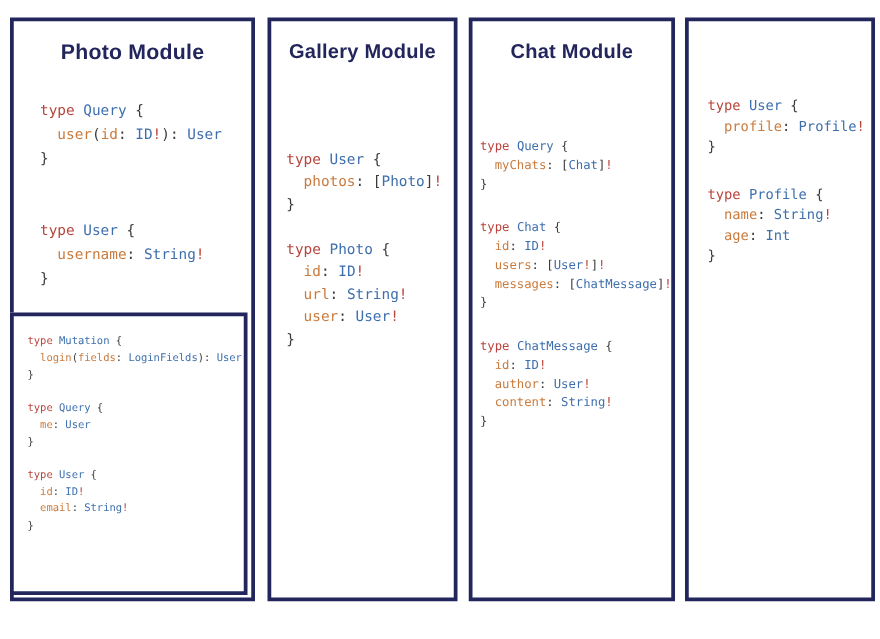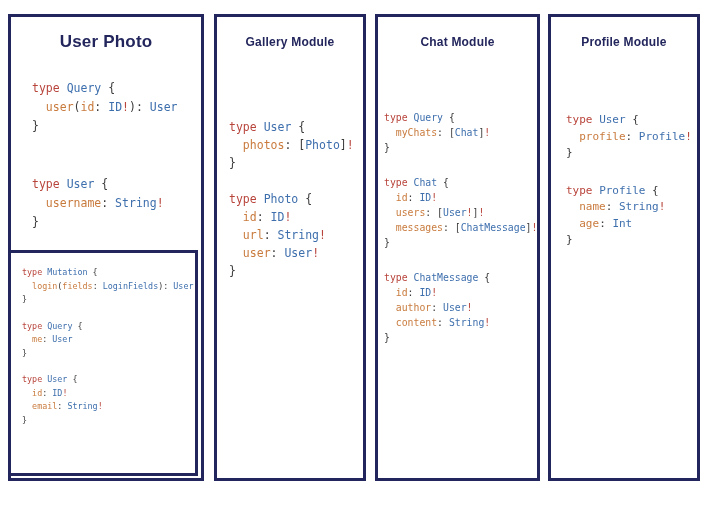--- a/index.html
+++ b/index.html
@@ -9,21 +9,21 @@
   }
   .panel{
     position:absolute;top:14px;height:467px;background:#ffffff;
     border:3px solid var(--navy,#23265c);box-sizing:border-box;
   }
   .panel-user{left:8px;width:196px;}
   .panel-gallery{left:214px;width:152px;}
   .panel-chat{left:375px;width:165px;}
   .panel-profile{left:548px;width:152px;}
   .panel-title{
-    margin:15px 2px 0;text-align:center;font-weight:700;font-size:12px;
+    margin:15px 2px 0;text-align:center;font-weight:700;font-size:16px;
     color:var(--navy,#23265c);letter-spacing:.2px;line-height:20px;
   }
   .panel-user .panel-title{font-size:17px;}
   .code{
     font-family:"DejaVu Sans Mono","Liberation Mono",monospace;
     white-space:pre;color:#3b3b3b;
   }
   .code-line{white-space:pre;}
   .panel-user > .code{margin:27px 0 0 21px;font-size:11.5px;line-height:19px;}
   .panel-user > .code .code-block{margin-bottom:39px;}
@@ -40,35 +40,34 @@
   .subpanel .panel-title{font-size:14px;margin-top:12px;}
   .subpanel .code{margin:13px 0 0 11px;font-size:8.4px;line-height:13.5px;}
   .subpanel .code-block{margin-bottom:13px;}
 </style>
 </head>
 <body>
 
 <div class="canvas">
 
   <section class="panel panel-user">
-    <h2 class="panel-title">User Photo</h2>
+    <h2 class="panel-title">Photo Module</h2>
     <div class="code"><div class="code-block"><div class="code-line"><span class="tok-kw" style="color: rgb(184, 69, 60);">type </span><span class="tok-ty" style="color: rgb(62, 111, 173);">Query</span><span class="tok-pn" style="color: rgb(59, 59, 59);"> {</span></div><div class="code-line"><span class="tok-pn" style="color: rgb(59, 59, 59);">  </span><span class="tok-fld" style="color: rgb(201, 123, 62);">user</span><span class="tok-pn" style="color: rgb(59, 59, 59);">(</span><span class="tok-fld" style="color: rgb(201, 123, 62);">id</span><span class="tok-pn" style="color: rgb(59, 59, 59);">: </span><span class="tok-ty" style="color: rgb(62, 111, 173);">ID</span><span class="tok-bang" style="color: rgb(184, 69, 60);">!</span><span class="tok-pn" style="color: rgb(59, 59, 59);">): </span><span class="tok-ty" style="color: rgb(62, 111, 173);">User</span></div><div class="code-line"><span class="tok-pn" style="color: rgb(59, 59, 59);">}</span></div></div><div class="code-block"><div class="code-line"><span class="tok-kw" style="color: rgb(184, 69, 60);">type </span><span class="tok-ty" style="color: rgb(62, 111, 173);">User</span><span class="tok-pn" style="color: rgb(59, 59, 59);"> {</span></div><div class="code-line"><span class="tok-pn" style="color: rgb(59, 59, 59);">  </span><span class="tok-fld" style="color: rgb(201, 123, 62);">username</span><span class="tok-pn" style="color: rgb(59, 59, 59);">: </span><span class="tok-ty" style="color: rgb(62, 111, 173);">String</span><span class="tok-bang" style="color: rgb(184, 69, 60);">!</span></div><div class="code-line"><span class="tok-pn" style="color: rgb(59, 59, 59);">}</span></div></div></div>
     <section class="subpanel">
       <div class="code"><div class="code-block"><div class="code-line"><span class="tok-kw" style="color: rgb(184, 69, 60);">type </span><span class="tok-ty" style="color: rgb(62, 111, 173);">Mutation</span><span class="tok-pn" style="color: rgb(59, 59, 59);"> {</span></div><div class="code-line"><span class="tok-pn" style="color: rgb(59, 59, 59);">  </span><span class="tok-fld" style="color: rgb(201, 123, 62);">login</span><span class="tok-pn" style="color: rgb(59, 59, 59);">(</span><span class="tok-fld" style="color: rgb(201, 123, 62);">fields</span><span class="tok-pn" style="color: rgb(59, 59, 59);">: </span><span class="tok-ty" style="color: rgb(62, 111, 173);">LoginFields</span><span class="tok-pn" style="color: rgb(59, 59, 59);">): </span><span class="tok-ty" style="color: rgb(62, 111, 173);">User</span></div><div class="code-line"><span class="tok-pn" style="color: rgb(59, 59, 59);">}</span></div></div><div class="code-block"><div class="code-line"><span class="tok-kw" style="color: rgb(184, 69, 60);">type </span><span class="tok-ty" style="color: rgb(62, 111, 173);">Query</span><span class="tok-pn" style="color: rgb(59, 59, 59);"> {</span></div><div class="code-line"><span class="tok-pn" style="color: rgb(59, 59, 59);">  </span><span class="tok-fld" style="color: rgb(201, 123, 62);">me</span><span class="tok-pn" style="color: rgb(59, 59, 59);">: </span><span class="tok-ty" style="color: rgb(62, 111, 173);">User</span></div><div class="code-line"><span class="tok-pn" style="color: rgb(59, 59, 59);">}</span></div></div><div class="code-block"><div class="code-line"><span class="tok-kw" style="color: rgb(184, 69, 60);">type </span><span class="tok-ty" style="color: rgb(62, 111, 173);">User</span><span class="tok-pn" style="color: rgb(59, 59, 59);"> {</span></div><div class="code-line"><span class="tok-pn" style="color: rgb(59, 59, 59);">  </span><span class="tok-fld" style="color: rgb(201, 123, 62);">id</span><span class="tok-pn" style="color: rgb(59, 59, 59);">: </span><span class="tok-ty" style="color: rgb(62, 111, 173);">ID</span><span class="tok-bang" style="color: rgb(184, 69, 60);">!</span></div><div class="code-line"><span class="tok-pn" style="color: rgb(59, 59, 59);">  </span><span class="tok-fld" style="color: rgb(201, 123, 62);">email</span><span class="tok-pn" style="color: rgb(59, 59, 59);">: </span><span class="tok-ty" style="color: rgb(62, 111, 173);">String</span><span class="tok-bang" style="color: rgb(184, 69, 60);">!</span></div><div class="code-line"><span class="tok-pn" style="color: rgb(59, 59, 59);">}</span></div></div></div>
     </section>
   </section>
 
   <section class="panel panel-gallery">
     <h2 class="panel-title">Gallery Module</h2>
     <div class="code"><div class="code-block"><div class="code-line"><span class="tok-kw" style="color: rgb(184, 69, 60);">type </span><span class="tok-ty" style="color: rgb(62, 111, 173);">User</span><span class="tok-pn" style="color: rgb(59, 59, 59);"> {</span></div><div class="code-line"><span class="tok-pn" style="color: rgb(59, 59, 59);">  </span><span class="tok-fld" style="color: rgb(201, 123, 62);">photos</span><span class="tok-pn" style="color: rgb(59, 59, 59);">: [</span><span class="tok-ty" style="color: rgb(62, 111, 173);">Photo</span><span class="tok-pn" style="color: rgb(59, 59, 59);">]</span><span class="tok-bang" style="color: rgb(184, 69, 60);">!</span></div><div class="code-line"><span class="tok-pn" style="color: rgb(59, 59, 59);">}</span></div></div><div class="code-block"><div class="code-line"><span class="tok-kw" style="color: rgb(184, 69, 60);">type </span><span class="tok-ty" style="color: rgb(62, 111, 173);">Photo</span><span class="tok-pn" style="color: rgb(59, 59, 59);"> {</span></div><div class="code-line"><span class="tok-pn" style="color: rgb(59, 59, 59);">  </span><span class="tok-fld" style="color: rgb(201, 123, 62);">id</span><span class="tok-pn" style="color: rgb(59, 59, 59);">: </span><span class="tok-ty" style="color: rgb(62, 111, 173);">ID</span><span class="tok-bang" style="color: rgb(184, 69, 60);">!</span></div><div class="code-line"><span class="tok-pn" style="color: rgb(59, 59, 59);">  </span><span class="tok-fld" style="color: rgb(201, 123, 62);">url</span><span class="tok-pn" style="color: rgb(59, 59, 59);">: </span><span class="tok-ty" style="color: rgb(62, 111, 173);">String</span><span class="tok-bang" style="color: rgb(184, 69, 60);">!</span></div><div class="code-line"><span class="tok-pn" style="color: rgb(59, 59, 59);">  </span><span class="tok-fld" style="color: rgb(201, 123, 62);">user</span><span class="tok-pn" style="color: rgb(59, 59, 59);">: </span><span class="tok-ty" style="color: rgb(62, 111, 173);">User</span><span class="tok-bang" style="color: rgb(184, 69, 60);">!</span></div><div class="code-line"><span class="tok-pn" style="color: rgb(59, 59, 59);">}</span></div></div></div>
   </section>
 
   <section class="panel panel-chat">
     <h2 class="panel-title">Chat Module</h2>
     <div class="code"><div class="code-block"><div class="code-line"><span class="tok-kw" style="color: rgb(184, 69, 60);">type </span><span class="tok-ty" style="color: rgb(62, 111, 173);">Query</span><span class="tok-pn" style="color: rgb(59, 59, 59);"> {</span></div><div class="code-line"><span class="tok-pn" style="color: rgb(59, 59, 59);">  </span><span class="tok-fld" style="color: rgb(201, 123, 62);">myChats</span><span class="tok-pn" style="color: rgb(59, 59, 59);">: [</span><span class="tok-ty" style="color: rgb(62, 111, 173);">Chat</span><span class="tok-pn" style="color: rgb(59, 59, 59);">]</span><span class="tok-bang" style="color: rgb(184, 69, 60);">!</span></div><div class="code-line"><span class="tok-pn" style="color: rgb(59, 59, 59);">}</span></div></div><div class="code-block"><div class="code-line"><span class="tok-kw" style="color: rgb(184, 69, 60);">type </span><span class="tok-ty" style="color: rgb(62, 111, 173);">Chat</span><span class="tok-pn" style="color: rgb(59, 59, 59);"> {</span></div><div class="code-line"><span class="tok-pn" style="color: rgb(59, 59, 59);">  </span><span class="tok-fld" style="color: rgb(201, 123, 62);">id</span><span class="tok-pn" style="color: rgb(59, 59, 59);">: </span><span class="tok-ty" style="color: rgb(62, 111, 173);">ID</span><span class="tok-bang" style="color: rgb(184, 69, 60);">!</span></div><div class="code-line"><span class="tok-pn" style="color: rgb(59, 59, 59);">  </span><span class="tok-fld" style="color: rgb(201, 123, 62);">users</span><span class="tok-pn" style="color: rgb(59, 59, 59);">: [</span><span class="tok-ty" style="color: rgb(62, 111, 173);">User</span><span class="tok-bang" style="color: rgb(184, 69, 60);">!</span><span class="tok-pn" style="color: rgb(59, 59, 59);">]</span><span class="tok-bang" style="color: rgb(184, 69, 60);">!</span></div><div class="code-line"><span class="tok-pn" style="color: rgb(59, 59, 59);">  </span><span class="tok-fld" style="color: rgb(201, 123, 62);">messages</span><span class="tok-pn" style="color: rgb(59, 59, 59);">: [</span><span class="tok-ty" style="color: rgb(62, 111, 173);">ChatMessage</span><span class="tok-pn" style="color: rgb(59, 59, 59);">]</span><span class="tok-bang" style="color: rgb(184, 69, 60);">!</span></div><div class="code-line"><span class="tok-pn" style="color: rgb(59, 59, 59);">}</span></div></div><div class="code-block"><div class="code-line"><span class="tok-kw" style="color: rgb(184, 69, 60);">type </span><span class="tok-ty" style="color: rgb(62, 111, 173);">ChatMessage</span><span class="tok-pn" style="color: rgb(59, 59, 59);"> {</span></div><div class="code-line"><span class="tok-pn" style="color: rgb(59, 59, 59);">  </span><span class="tok-fld" style="color: rgb(201, 123, 62);">id</span><span class="tok-pn" style="color: rgb(59, 59, 59);">: </span><span class="tok-ty" style="color: rgb(62, 111, 173);">ID</span><span class="tok-bang" style="color: rgb(184, 69, 60);">!</span></div><div class="code-line"><span class="tok-pn" style="color: rgb(59, 59, 59);">  </span><span class="tok-fld" style="color: rgb(201, 123, 62);">author</span><span class="tok-pn" style="color: rgb(59, 59, 59);">: </span><span class="tok-ty" style="color: rgb(62, 111, 173);">User</span><span class="tok-bang" style="color: rgb(184, 69, 60);">!</span></div><div class="code-line"><span class="tok-pn" style="color: rgb(59, 59, 59);">  </span><span class="tok-fld" style="color: rgb(201, 123, 62);">content</span><span class="tok-pn" style="color: rgb(59, 59, 59);">: </span><span class="tok-ty" style="color: rgb(62, 111, 173);">String</span><span class="tok-bang" style="color: rgb(184, 69, 60);">!</span></div><div class="code-line"><span class="tok-pn" style="color: rgb(59, 59, 59);">}</span></div></div></div>
   </section>
 
   <section class="panel panel-profile">
-    <h2 class="panel-title">Profile Module</h2>
     <div class="code"><div class="code-block"><div class="code-line"><span class="tok-kw" style="color: rgb(184, 69, 60);">type </span><span class="tok-ty" style="color: rgb(62, 111, 173);">User</span><span class="tok-pn" style="color: rgb(59, 59, 59);"> {</span></div><div class="code-line"><span class="tok-pn" style="color: rgb(59, 59, 59);">  </span><span class="tok-fld" style="color: rgb(201, 123, 62);">profile</span><span class="tok-pn" style="color: rgb(59, 59, 59);">: </span><span class="tok-ty" style="color: rgb(62, 111, 173);">Profile</span><span class="tok-bang" style="color: rgb(184, 69, 60);">!</span></div><div class="code-line"><span class="tok-pn" style="color: rgb(59, 59, 59);">}</span></div></div><div class="code-block"><div class="code-line"><span class="tok-kw" style="color: rgb(184, 69, 60);">type </span><span class="tok-ty" style="color: rgb(62, 111, 173);">Profile</span><span class="tok-pn" style="color: rgb(59, 59, 59);"> {</span></div><div class="code-line"><span class="tok-pn" style="color: rgb(59, 59, 59);">  </span><span class="tok-fld" style="color: rgb(201, 123, 62);">name</span><span class="tok-pn" style="color: rgb(59, 59, 59);">: </span><span class="tok-ty" style="color: rgb(62, 111, 173);">String</span><span class="tok-bang" style="color: rgb(184, 69, 60);">!</span></div><div class="code-line"><span class="tok-pn" style="color: rgb(59, 59, 59);">  </span><span class="tok-fld" style="color: rgb(201, 123, 62);">age</span><span class="tok-pn" style="color: rgb(59, 59, 59);">: </span><span class="tok-ty" style="color: rgb(62, 111, 173);">Int</span></div><div class="code-line"><span class="tok-pn" style="color: rgb(59, 59, 59);">}</span></div></div></div>
   </section>
 
 </div>
 
 </body></html>

